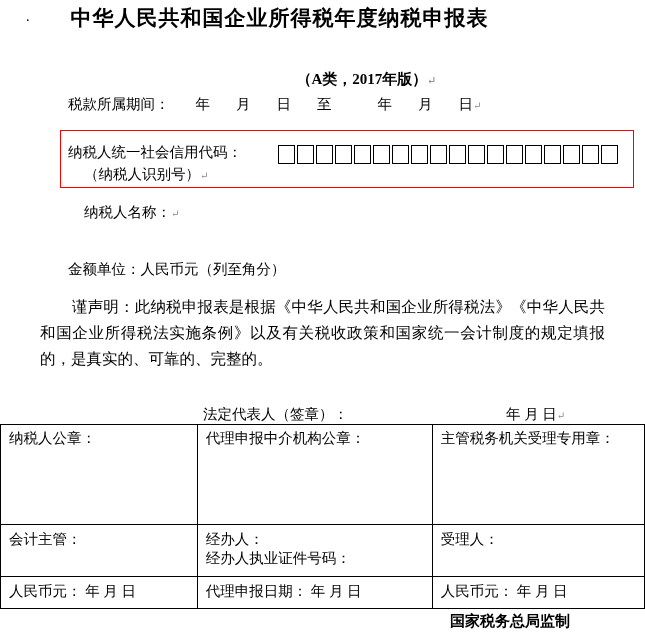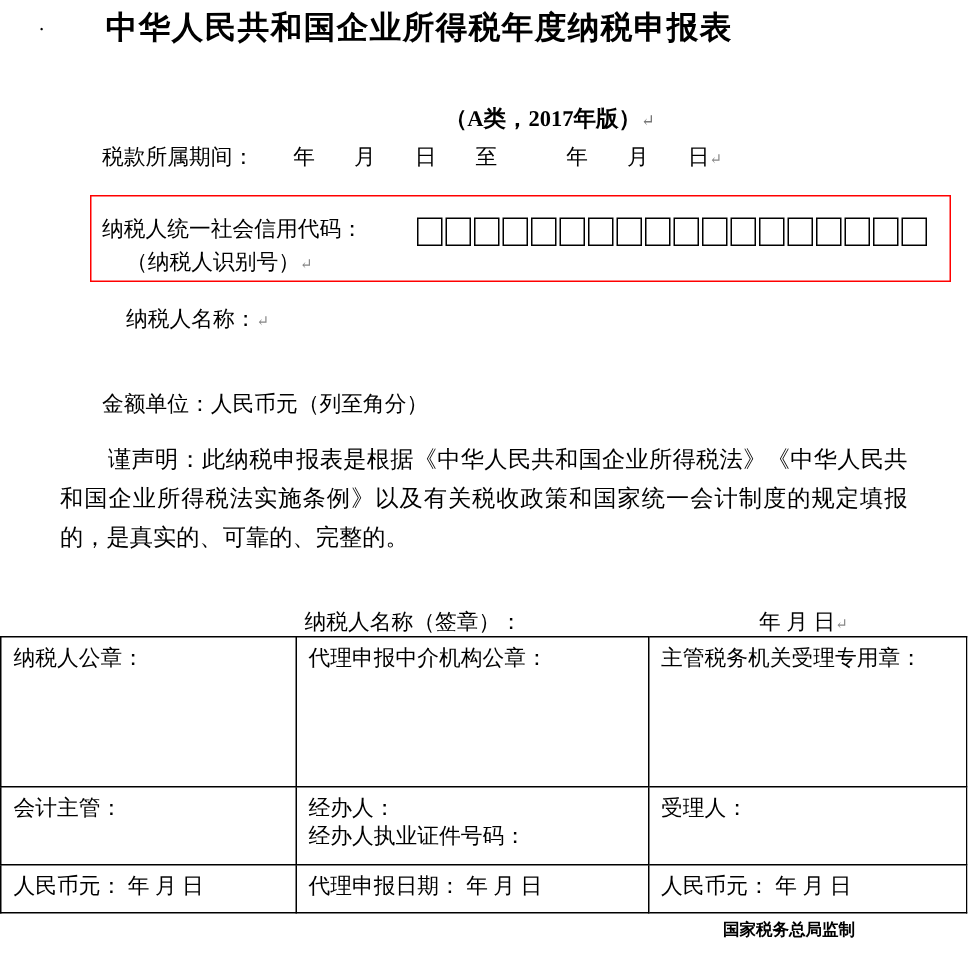--- a/index.html
+++ b/index.html
@@ -152,32 +152,32 @@
   }
   table.grid td {
     border: 1px solid #000;
     vertical-align: top;
     padding: 5px 6px 4px 8px;
     line-height: 19px;
   }
   td.c1 { width: 205px; }
   td.c2 { width: 235px; }
   td.c3 { width: 203px; }
-  tr.r-seal td { height: 90px; }
+  tr.r-seal td { height: 90px; font-family: Liberation Mono, monospace; }
   tr.r-mid td { height: 42px; }
   tr.r-date td { height: 22px; }
   .cellline { white-space: nowrap; }
 
   .footer {
     position: absolute;
     left: 0;
     top: 612px;
     width: 570px;
     text-align: right;
-    font-size: 11px;
+    font-size: 15px;
     font-weight: bold;
   }
 </style>
 </head>
 <body>
 
 <div class="page">
 
   <div class="dot-mark">.</div>
 
@@ -225,21 +225,21 @@
     <span>纳税人名称：</span><span class="tiny">↵</span>
   </div>
 
   <div class="label-unit">
     <span>金额单位：人民币元（列至角分）</span>
   </div>
 
   <div class="decl">谨声明：此纳税申报表是根据《中华人民共和国企业所得税法》《中华人民共和国企业所得税法实施条例》以及有关税收政策和国家统一会计制度的规定填报的，是真实的、可靠的、完整的。</div>
 
   <div class="legal-rep">
-    <span>纳税人名称（签章）：</span>
+    <span>法定代表人（签章）：</span>
   </div>
   <div class="legal-date">
     <span>年  月  日</span><span class="tiny">↵</span>
   </div>
 
   <table class="grid">
     <tbody>
         <tr class="r-seal">
       <td class="c1">
         <span class="cellline">纳税人公章：</span>

